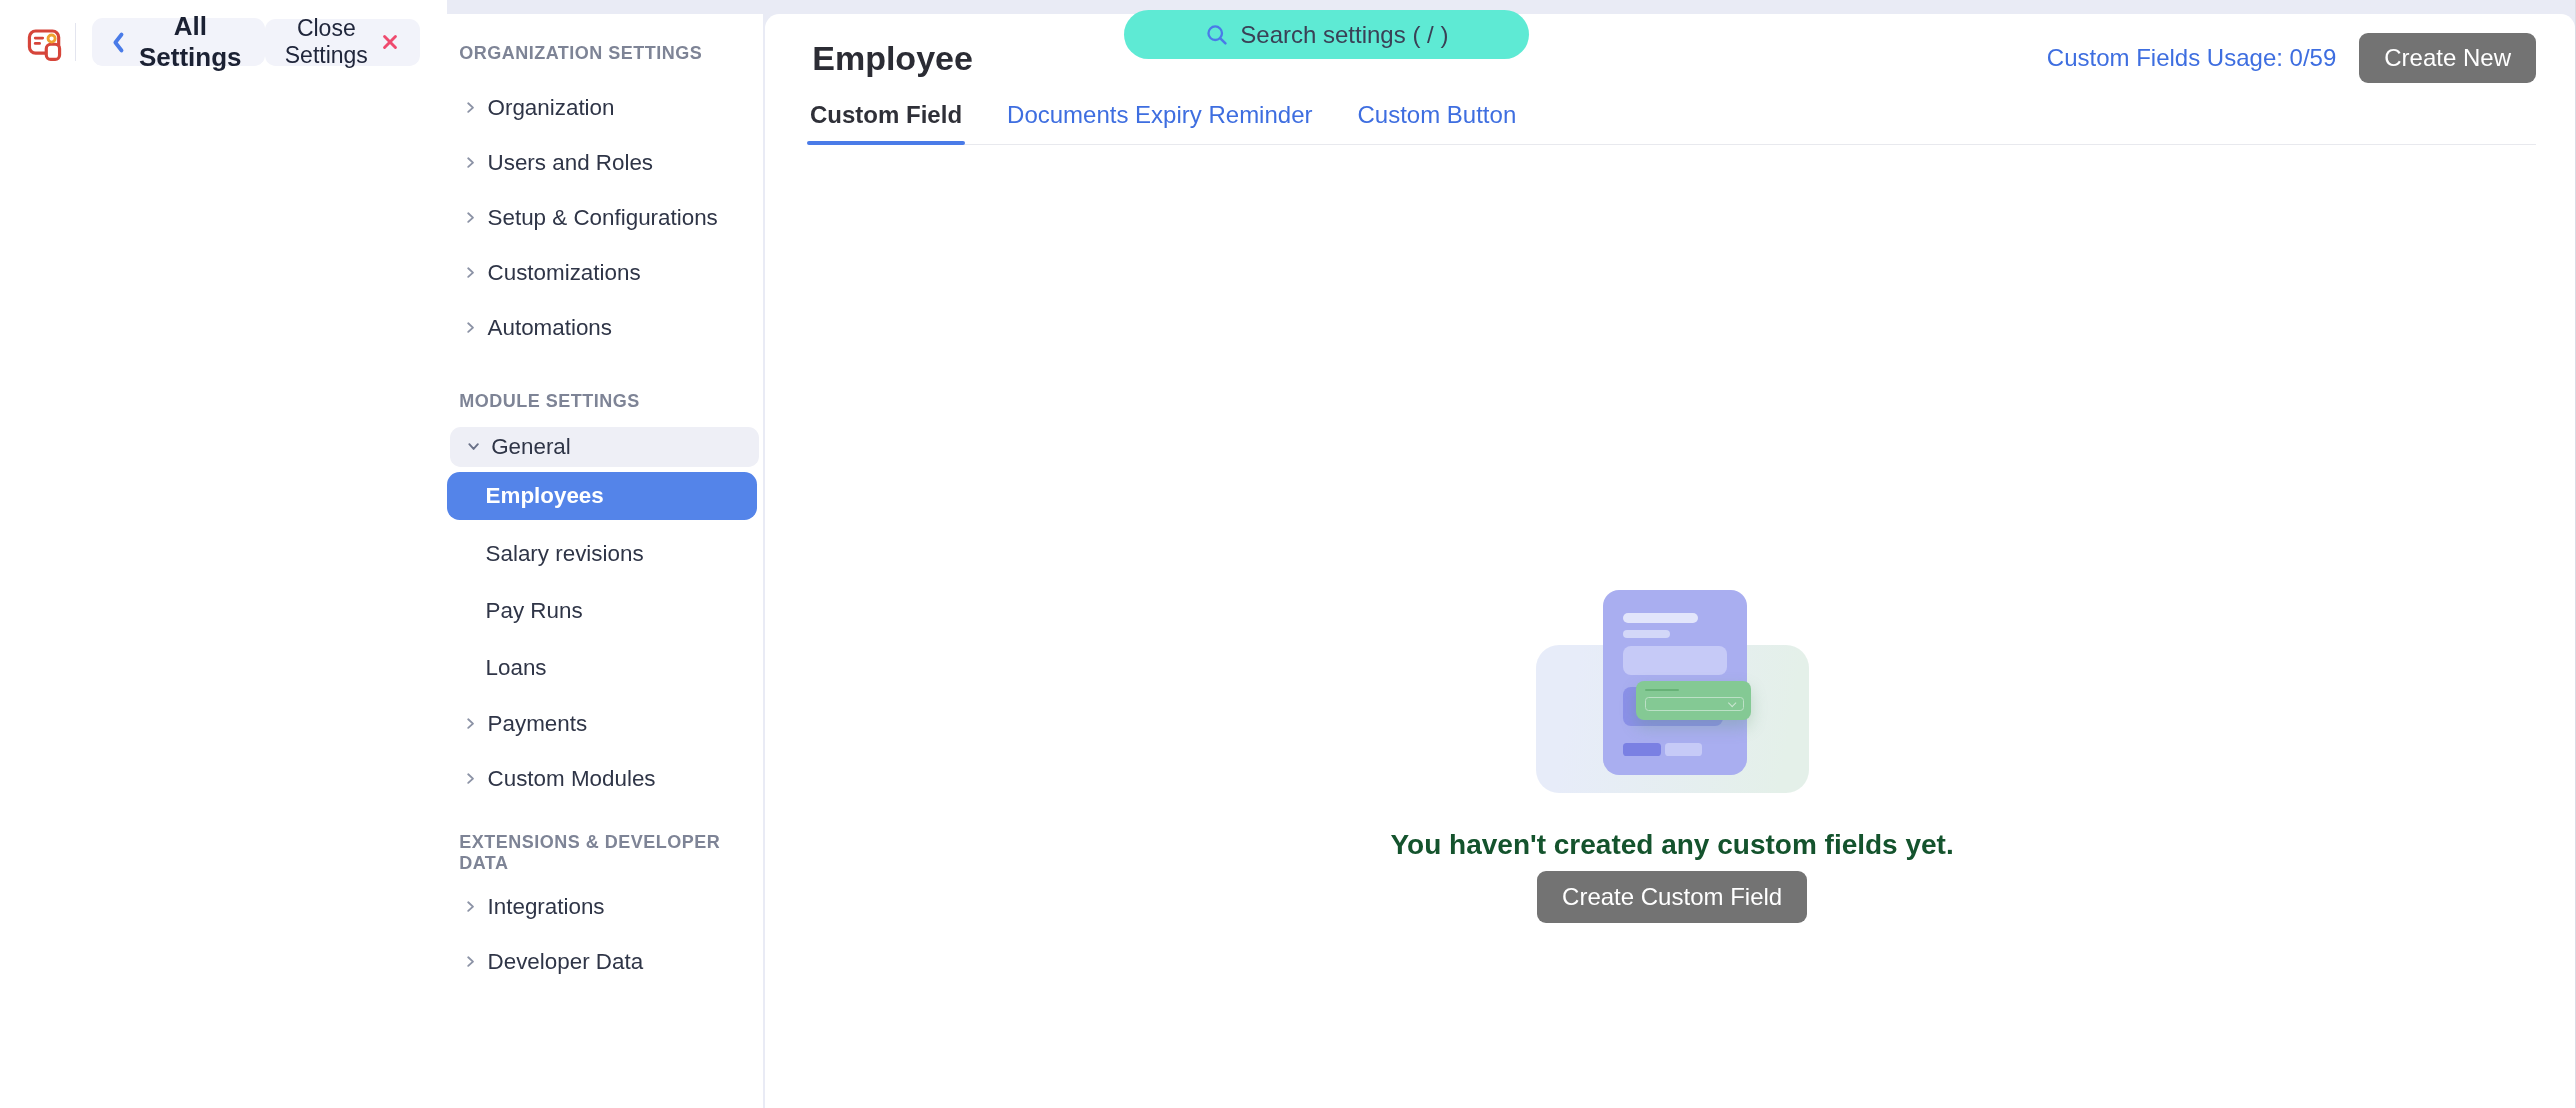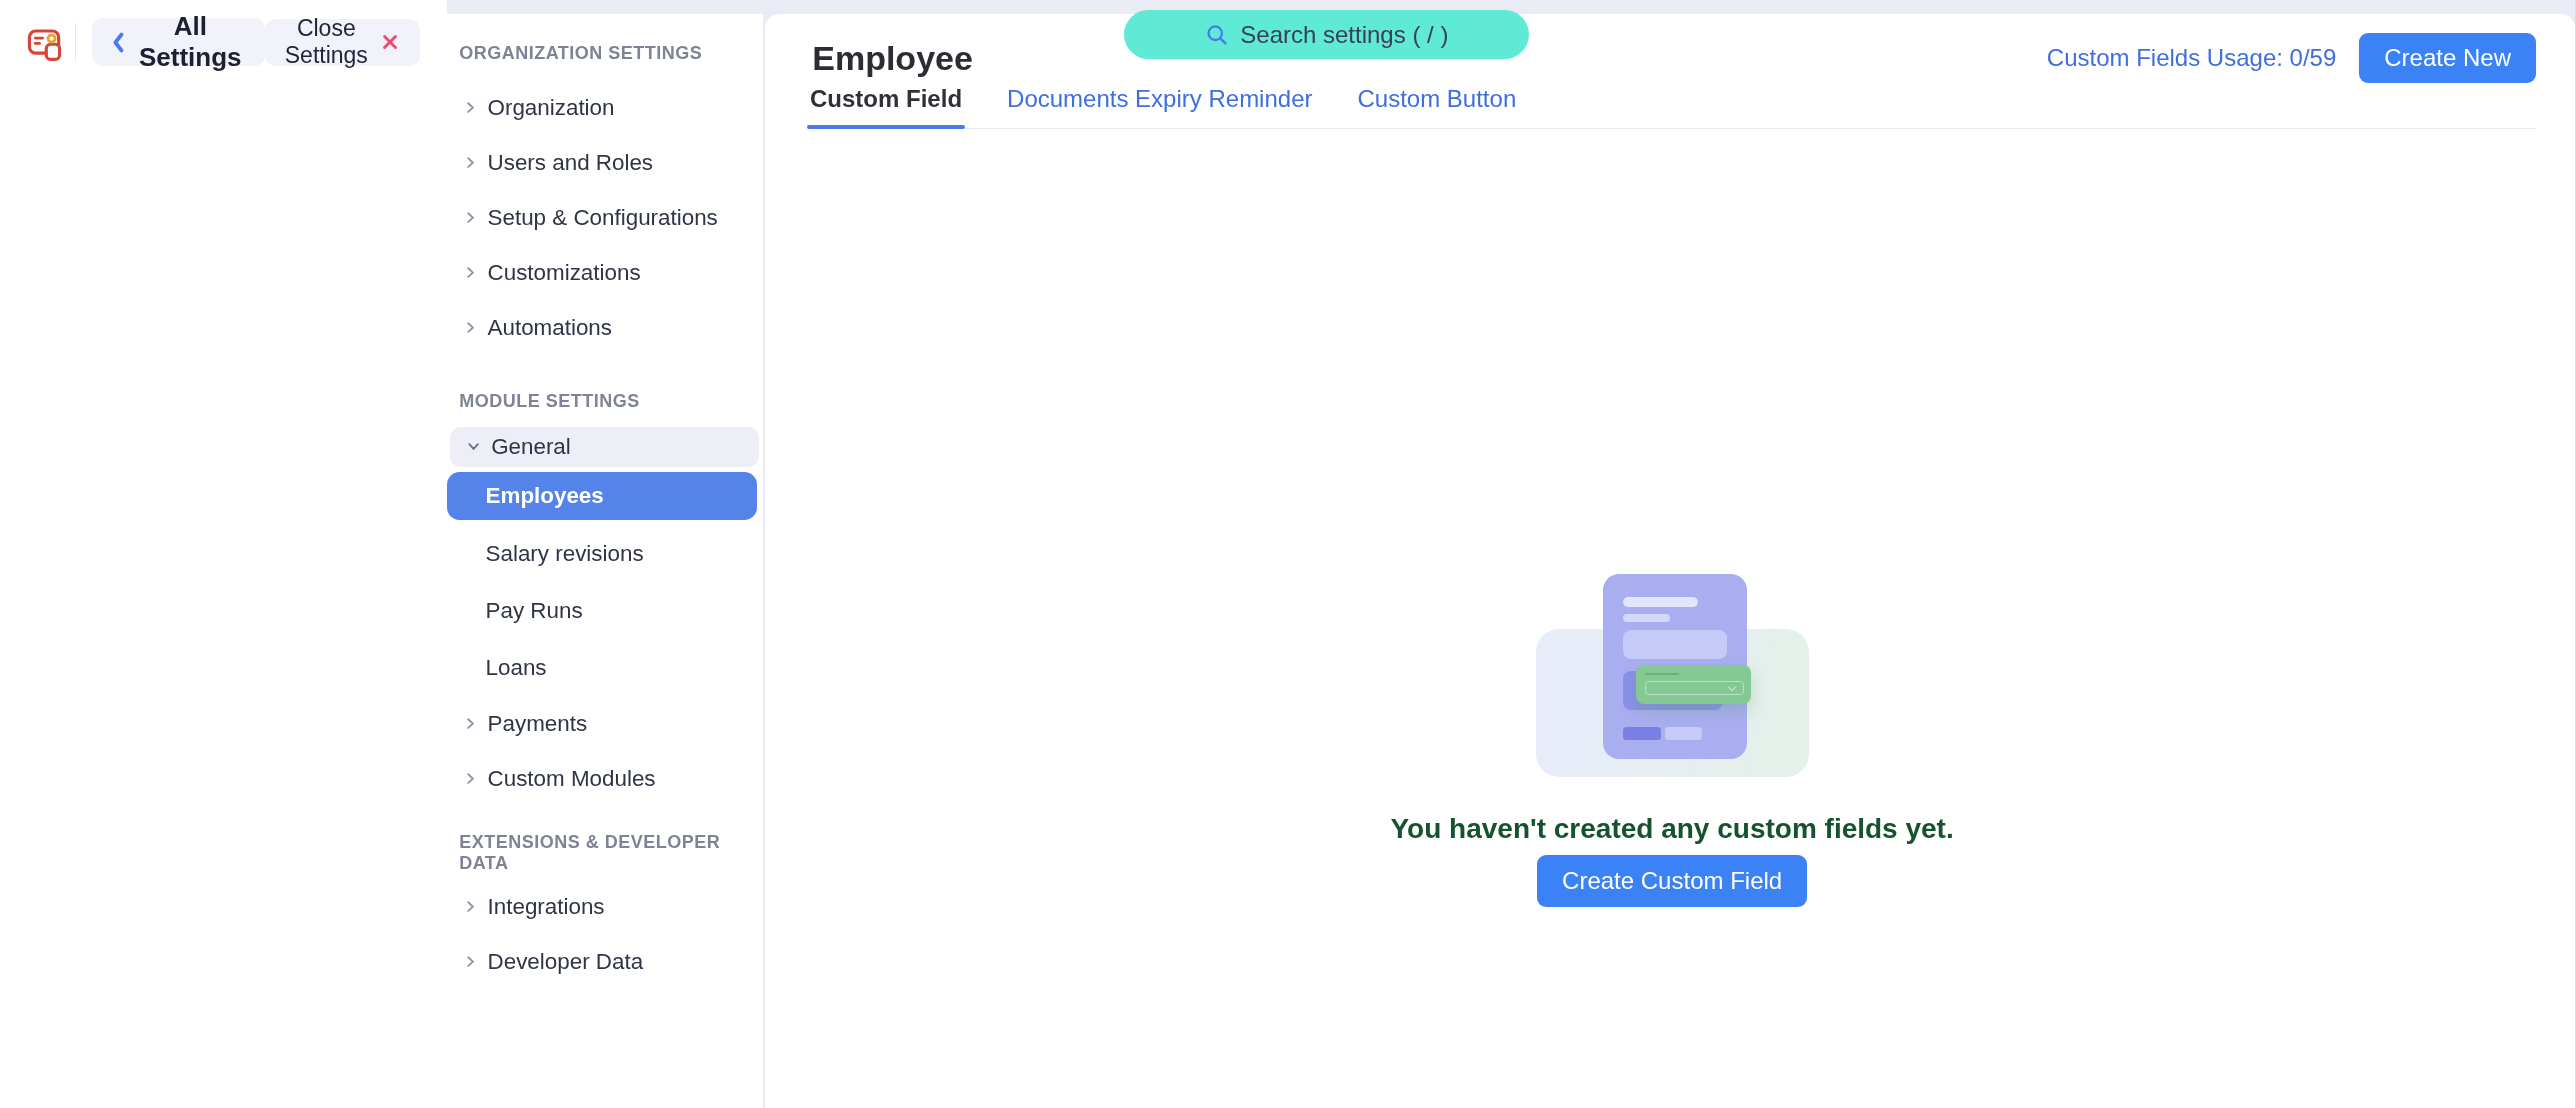--- a/index.html
+++ b/index.html
@@ -41,23 +41,23 @@
   .nav-row.selected{height:48px;background:#5484E9;border-radius:12.6px;margin:5.4px 5.4px 5.4px 0;}
   .nav-row.selected .lbl{color:#fff;font-weight:700;}
 
   
   .card{flex:1;background:#fff;margin-left:2.7px;border-radius:14.4px 14.4px 0 0;
     padding:18px 39px 0 43px;display:flex;flex-direction:column;min-height:0;}
   .card-head{display:flex;align-items:center;justify-content:space-between;height:52px;flex:0 0 auto;}
   .card-head h1{margin:4px;font-size:34px;font-weight:600;color:#2B2C34;}
   .head-right{display:flex;align-items:center;gap:23px;}
   .usage{font-size:24px;color:#3E6EE0;text-decoration:none;cursor:pointer;}
-  .btn-primary{background:#3b82f6;color:#fff;border:none;border-radius:9px;font-size:24px;
+  .btn-primary{background:#737373;color:#fff;border:none;border-radius:9px;font-size:24px;
     font-family:inherit;height:50px;padding:0 25px;cursor:pointer;}
-  .tabs{display:flex;gap:45px;border-bottom:1.8px solid #E8E9EE;padding-left:1.8px;flex:0 0 auto;}
+  .tabs{display:flex;gap:45px;margin-top:16px;border-bottom:1.8px solid #E8E9EE;padding-left:1.8px;flex:0 0 auto;}
   .tab{font-size:24px;line-height:30px;padding-bottom:13.5px;color:#3E6EE0;cursor:pointer;position:relative;}
   .tab.active{color:#2F3038;font-weight:700;}
   .tab.active::after{content:"";position:absolute;left:-2.7px;right:-2.7px;bottom:-1.8px;height:4.5px;
     border-radius:2.7px;background:#4A7BE8;}
 
   
   .empty{display:flex;flex-direction:column;align-items:center;flex:0 0 auto;}
   .illus{position:relative;width:273px;height:203px;margin-top:445px;}
   .illus div{position:absolute;}
   .i-outer{left:0;top:55px;width:273px;height:148px;border-radius:23px;

